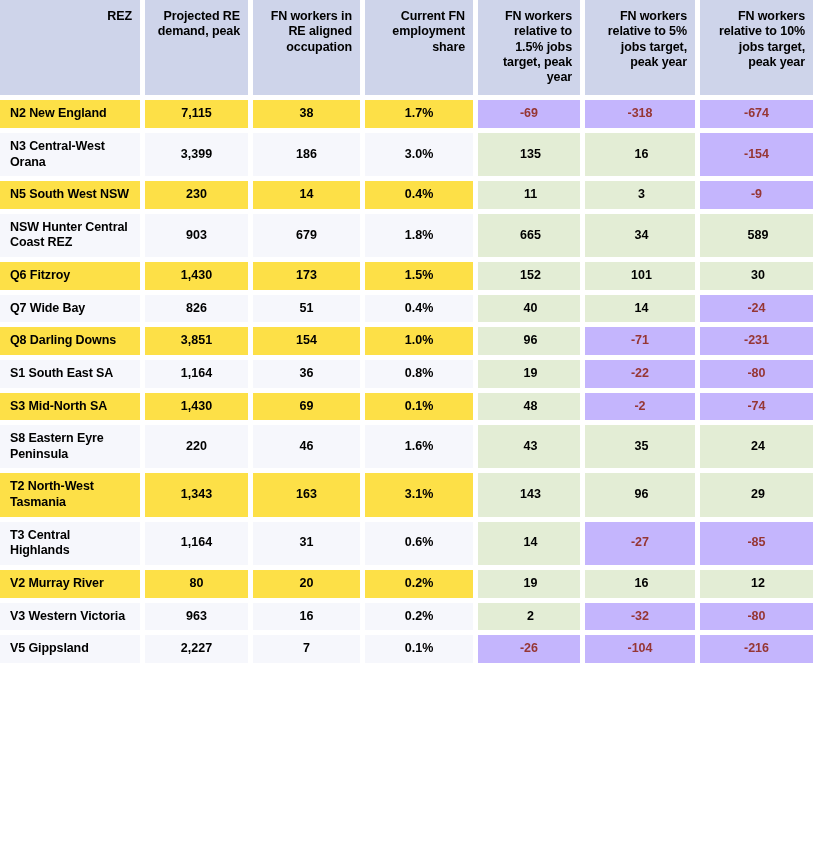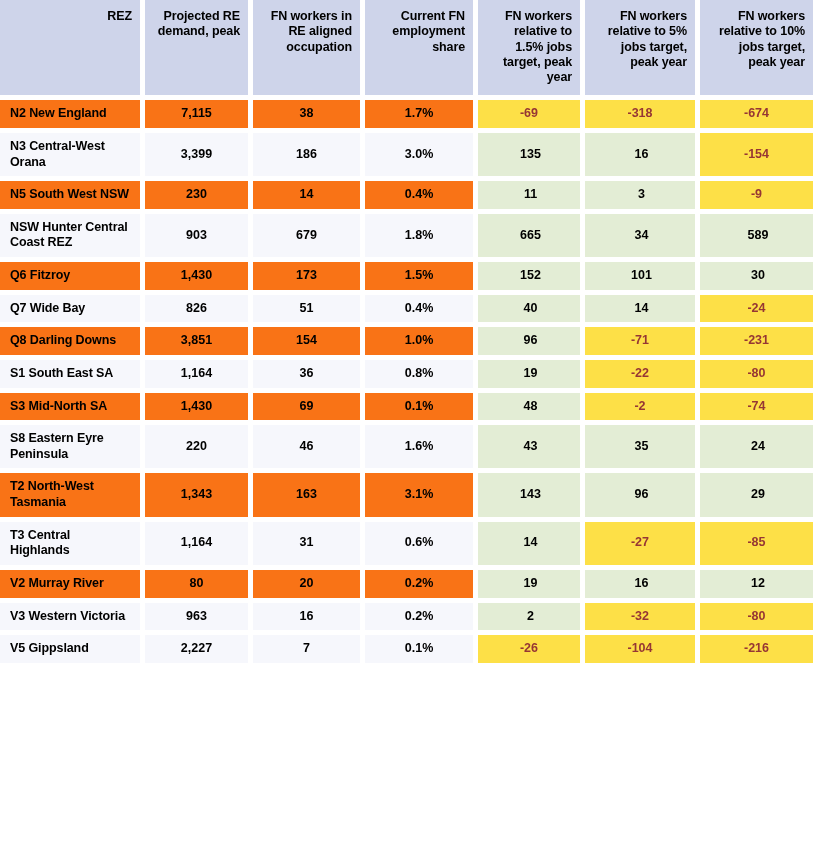--- a/index.html
+++ b/index.html
@@ -67,28 +67,28 @@
     text-align: left;
     padding-left: 10px;
     letter-spacing: -0.1px;
   }
   td.num {
     text-align: center;
     font-weight: bold;
   }
 
   
-  tbody tr.odd  td { background: #f97316; }
+  tbody tr.odd  td { background: #fde047; }
   tbody tr.even td { background: #f6f7fc; }
 
   
   tbody tr.odd  td.pos,
   tbody tr.even td.pos { background: #e3edd5; color: #000000; padding-left: 11px; }
   tbody tr.odd  td.neg,
-  tbody tr.even td.neg { background: #fde047; color: #963634; }
+  tbody tr.even td.neg { background: #c4b5fd; color: #963634; }
 </style>
 </head>
 <body>
 
 <table id="rez-table">
   <colgroup>
     <col class="c-rez">
       <col class="c-demand">
       <col class="c-workers">
       <col class="c-share">

